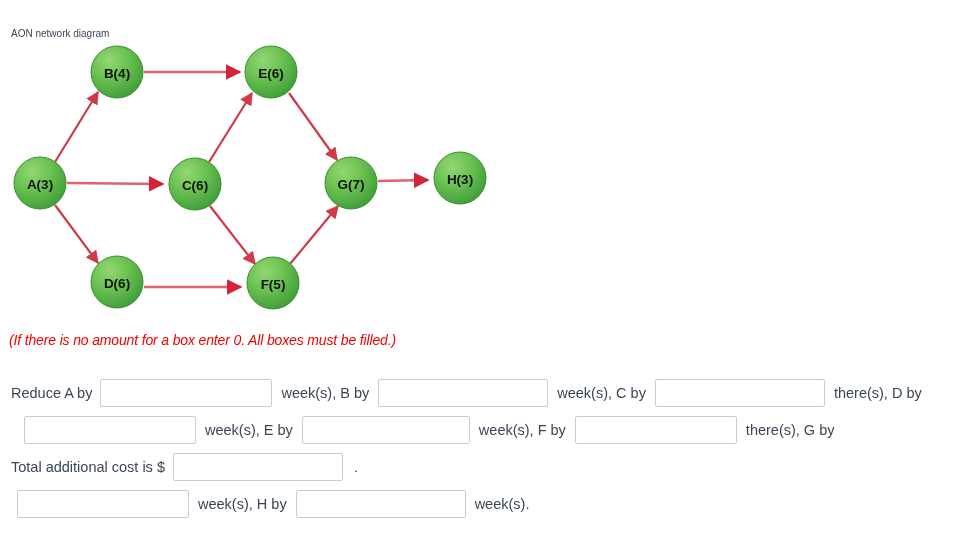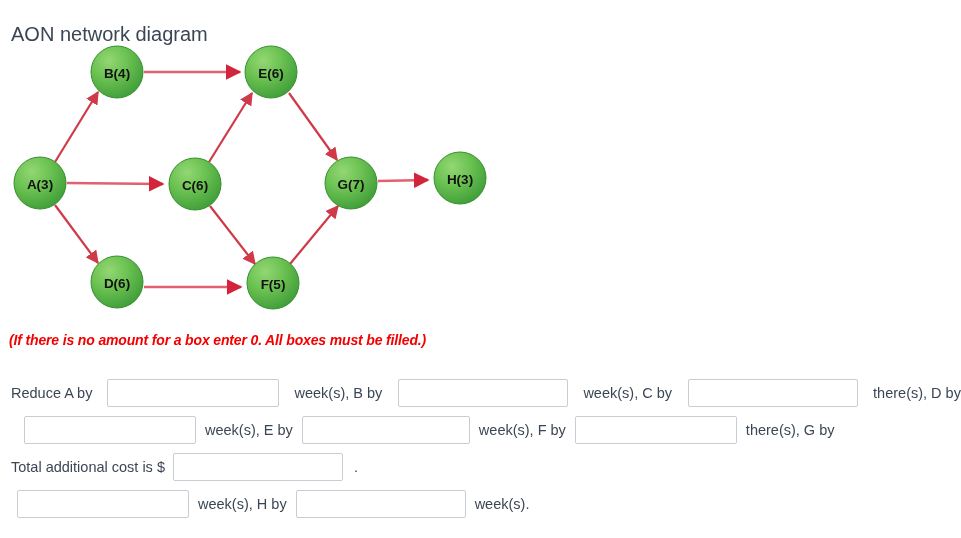--- a/index.html
+++ b/index.html
@@ -14,21 +14,21 @@
     font-family: "Liberation Sans", sans-serif;
     color: #3b4654;
     overflow: hidden;
   }
 
   
   #page-title {
     position: absolute;
     left: 11px;
     top: 25px;
-    font-size: 20px;
+    font-size: 10px;
     line-height: 18px;
     color: #3b4654;
     white-space: nowrap;
   }
 
   
   #aon-diagram {
     position: absolute;
     left: 0px;
     top: 40px;
@@ -48,41 +48,41 @@
     text-anchor: middle;
     dominant-baseline: central;
   }
 
   
   #instruction-note {
     position: absolute;
     left: 9px;
     top: 332px;
     font-size: 14px;
-    font-weight: bold;
+    font-weight: normal;
     font-style: italic;
     color: #f40000;
     white-space: nowrap;
     letter-spacing: -0.15px;
   }
 
   
   #answer-form {
     position: absolute;
     left: 0;
     top: 374px;
     width: 961px;
   }
   .form-row {
     display: flex;
     align-items: center;
     height: 37px;
     white-space: nowrap;
   }
-  .form-row.r1 { padding-left: 11px; justify-content: space-between; }
+  .form-row.r1 { padding-left: 11px; }
   .form-row.r2 { padding-left: 24px; }
   .form-row.r3 { padding-left: 17px; }
   .form-row.r4 { padding-left: 11px; }
 
   .lbl {
     font-size: 14.5px;
     color: #3b4654;
     line-height: 18px;
   }
   .lbl.pre  { margin-right: 8px; }

